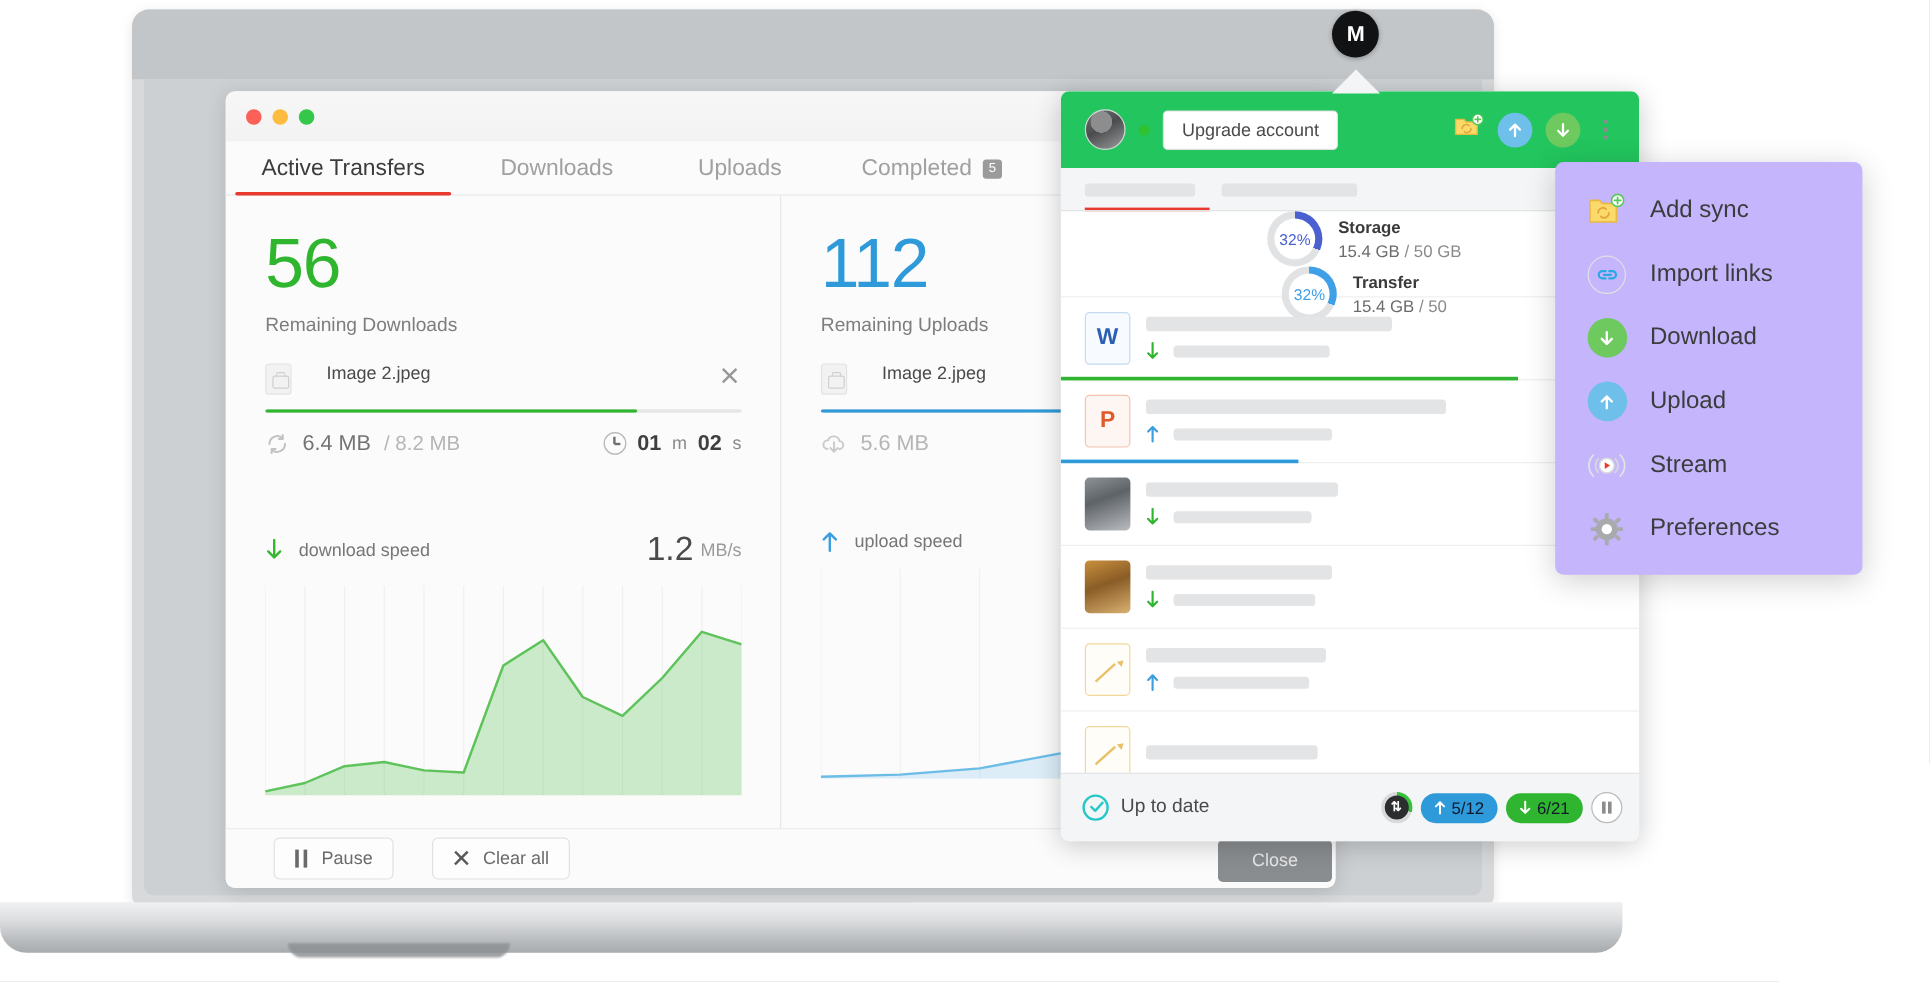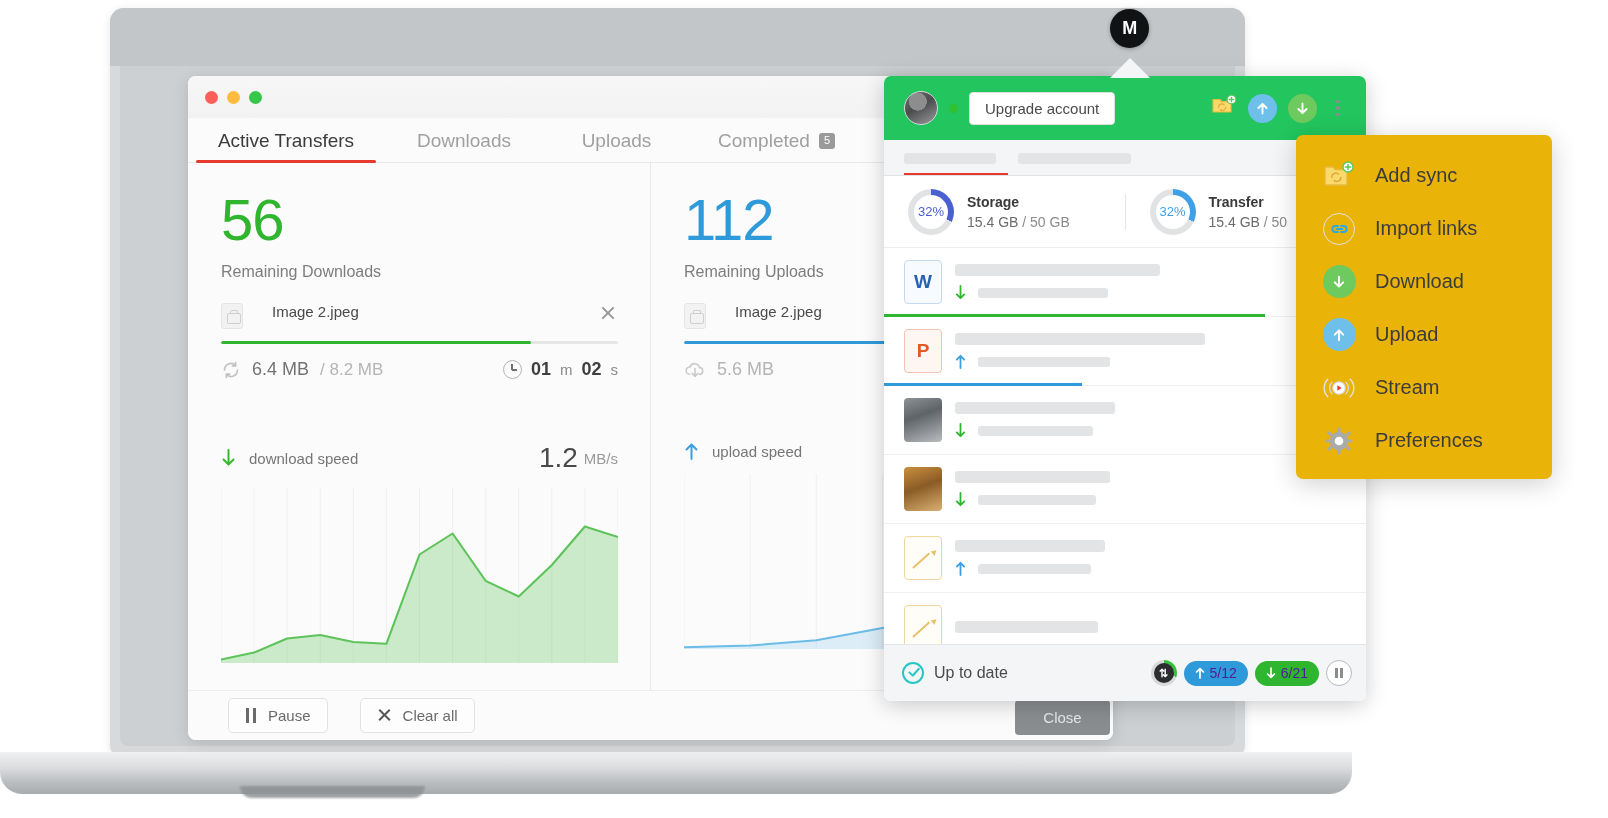--- a/index.html
+++ b/index.html
@@ -261,21 +261,21 @@
   .pop-tabs {
     height:36px; background:#f4f5f6; display:flex; align-items:center;
     gap:22px; padding:0 20px; position:relative;
   }
   .sk { background:#e3e4e6; border-radius:3px; height:11px; }
   .pop-tabs .red-underline {
     position:absolute; left:20px; bottom:0; width:104px; height:3px; background:#e8392f;
   }
   .pop-tabs-border { position:absolute; left:0; right:0; bottom:0; height:1px; background:#e2e3e5; }
 
-  .stats-row { height:72px; display:flex; align-items:center; border-bottom:1px solid #ececec; background:#fff; }
+  .stats-row { height:72px; display:flex; align-items:center; border-bottom:1px solid #ececec; background:#fff;flex-direction:column; }
   .stat { flex:1; display:flex; align-items:center; gap:13px; padding-left:24px; }
   .stat-div { width:1px; height:36px; background:#e6e6e6; }
   .donut { width:46px;height:46px;border-radius:50%; display:flex;align-items:center;justify-content:center; position:relative; }
   .donut span { font-size:13px; position:relative; z-index:2; }
   .donut::after { content:''; position:absolute; left:6px;top:6px;right:6px;bottom:6px;background:#fff;border-radius:50%; }
   .stat-t { font-size:14px; font-weight:700; color:#3a3a3a; }
   .stat-s { font-size:14px; color:#8b8b8b; margin-top:4px; }
   .stat-s b { font-weight:400; color:#6b6b6b; }
 
   .tlist { background:#fff; }
@@ -319,36 +319,36 @@
   .status-txt { font-size:16px; color:#4a4a4a; }
   .foot-right { margin-left:auto; display:flex; align-items:center; gap:7px; }
   .sync-ic {
     width:26px;height:26px;border-radius:50%;
     background:conic-gradient(#35c13a 0 30%, #d8d9da 30% 100%);
     display:flex;align-items:center;justify-content:center; position:relative;
   }
   .sync-ic::after { content:''; position:absolute;left:3px;top:3px;right:3px;bottom:3px;border-radius:50%;background:#2c2d2f; }
   .sync-ic b { position:relative;z-index:2;color:#fff;font-size:11px;line-height:1; }
   .pill {
-    height:25px;padding:0 11px;border-radius:13px;color:#4c1d95;font-size:14px;
+    height:25px;padding:0 11px;border-radius:13px;color:#0f172a;font-size:14px;
     display:flex;align-items:center;gap:5px; cursor:pointer;
   }
   .pill.up   { background:#2f9ad9; }
   .pill.down { background:#2fb52f; }
   .pausebtn {
     width:26px;height:26px;border-radius:50%;border:1.5px solid #b9babc;background:#fff;
     display:flex;align-items:center;justify-content:center;cursor:pointer;
   }
   .pausebtn i { width:2.5px;height:10px;background:#8a8c8e;display:block;margin:0 1.3px; }
 
   
   #ctx-menu {
     position:absolute; left:1296px; top:135px;
     width:256px; height:344px;
-    background:#eab308; border-radius:7px;
+    background:#c4b5fd; border-radius:7px;
     box-shadow:0 5px 26px rgba(0,0,0,0.19);
     padding:14px 0;
     z-index:40;
   }
   .mi { height:53px; display:flex; align-items:center; gap:19px; padding-left:26px; cursor:pointer; }
   .mi-label { font-size:20px; color:#3c3c3c; }
   .mi-ic { width:34px;height:34px;flex:0 0 auto;display:flex;align-items:center;justify-content:center; position:relative; }
   .ic-import { width:32px;height:32px;border-radius:50%;border:1.5px solid #e0e1e2;display:flex;align-items:center;justify-content:center; }
   .ic-up { width:33px;height:33px;border-radius:50%;background:#6ec0ea;display:flex;align-items:center;justify-content:center; }
   .ic-dn { width:33px;height:33px;border-radius:50%;background:#6ec95f;display:flex;align-items:center;justify-content:center; }

